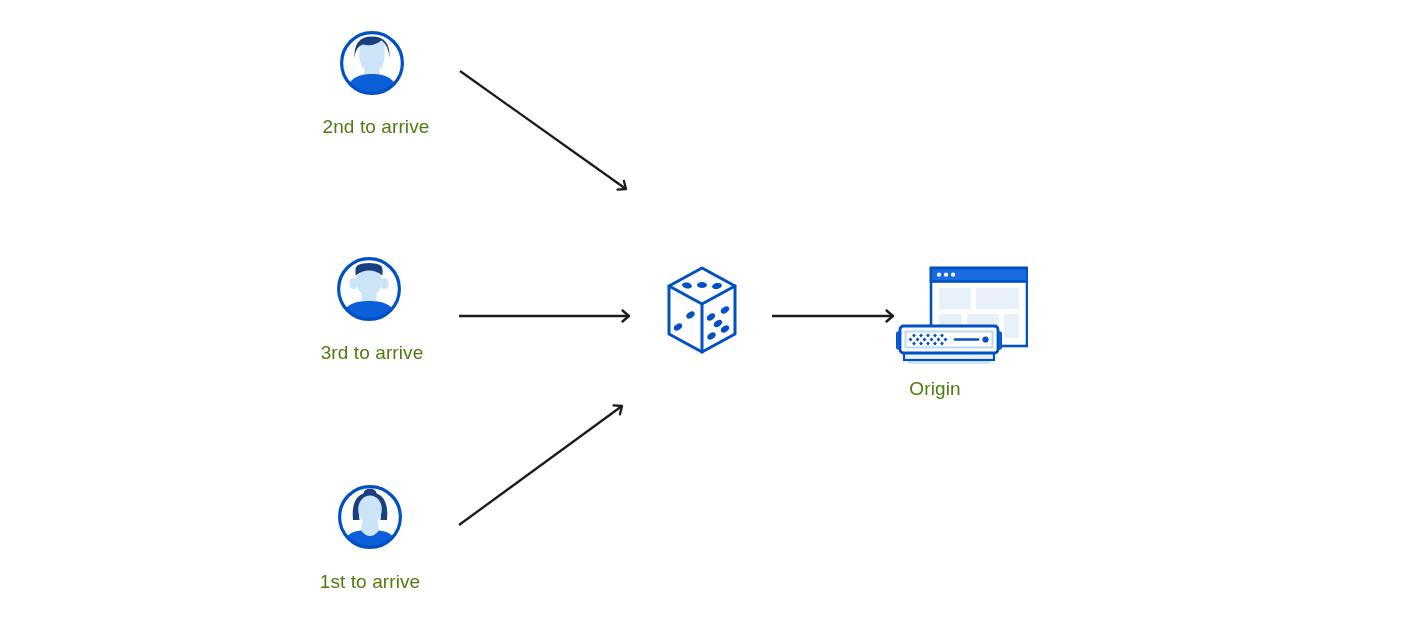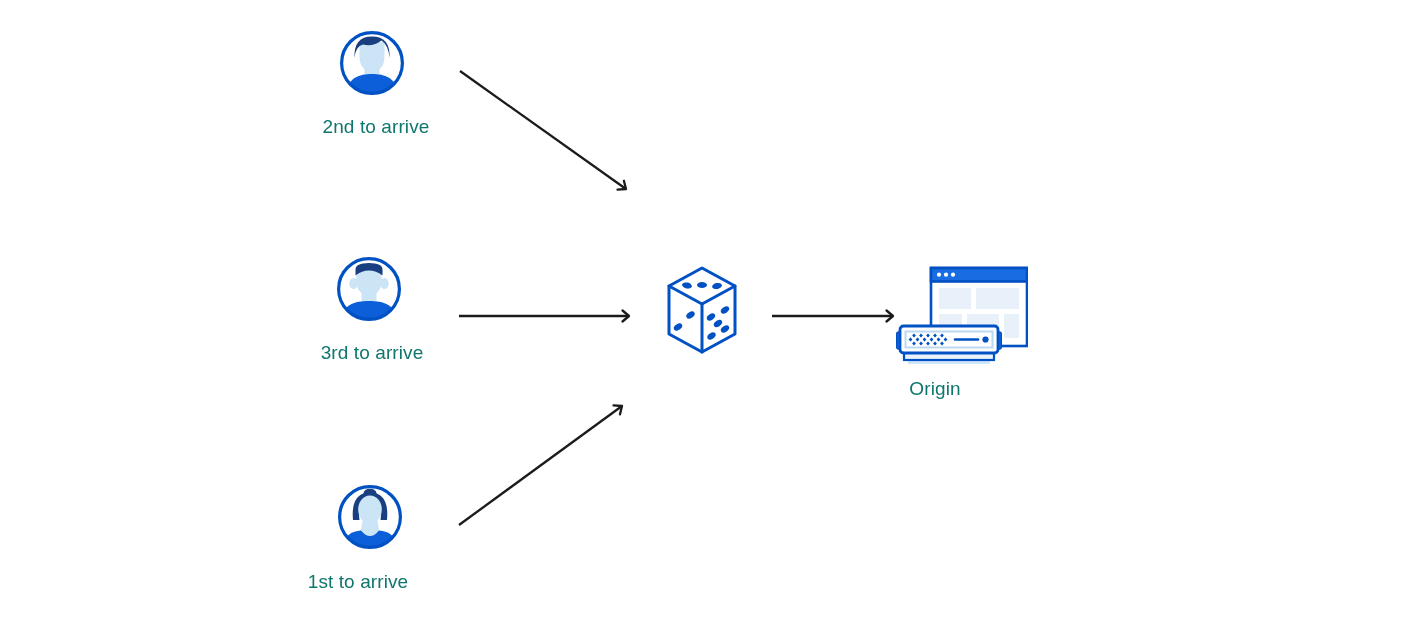--- a/index.html
+++ b/index.html
@@ -15,21 +15,21 @@
     background: #ffffff;
     overflow: hidden;
   }
   .abs { position: absolute; }
   .node-label {
     position: absolute;
     width: 132px;
     text-align: center;
     font-size: 19px;
     line-height: 22px;
-    color: #0f766e;
+    color: #4d7c0f;
     letter-spacing: 0.1px;
     white-space: nowrap;
   }
   .avatar-svg { width: 66px; height: 66px; display: block; }
   .dice-svg { width: 74px; height: 90px; display: block; }
   .origin-svg { width: 132px; height: 102px; display: block; }
   .arrows-layer {
     position: absolute;
     left: 0; top: 0;
     width: 1405px; height: 633px;
@@ -106,21 +106,21 @@
       <g clip-path="url(#c3)">
         <path d="M16,36 Q13.5,8.5 33,8.5 Q52.5,8.5 50,36 L43.5,36 Q46.5,14.5 33,14.5 Q19.5,14.5 22.5,36 Z" fill="#1a3f80"></path>
         <ellipse cx="33" cy="9.5" rx="6.5" ry="4.8" fill="#1a3f80"></ellipse>
         <path d="M26.5,32 L39.5,32 L43,50 Q33,57 23,50 Z" fill="#cbe5f6"></path>
         <path d="M5,66 C7,51 14,47.5 24,46.5 Q33,57.5 42,46.5 C52,47.5 59,51 61,66 Z" fill="#0d5fd9"></path>
         <ellipse cx="33" cy="25.5" rx="11.8" ry="14" fill="#cbe5f6"></ellipse>
       </g>
       <circle cx="33" cy="33" r="30.4" fill="none" stroke="#0051c3" stroke-width="3.2"></circle>
     </svg>
   </div>
-  <div class="node-label" style="left:292px; top:571px;">1st to arrive</div>
+  <div class="node-label" style="left:304px; top:571px;">1st to arrive</div>
 
   <div class="abs" style="left:665px; top:265px;">
     <svg class="dice-svg" viewBox="0 0 74 90">
       <g fill="#ffffff" stroke="#0051c3" stroke-width="3" stroke-linejoin="round" stroke-linecap="round">
         <path d="M37,3 L70,21 L70,69 L37,87 L4,69 L4,21 Z"></path>
         <path d="M4,21 L37,39 L70,21" fill="none"></path>
         <path d="M37,39 L37,87" fill="none"></path>
       </g>
       <g fill="#0051c3">
         <ellipse cx="22" cy="20.5" rx="5" ry="3" transform="rotate(12 22 20.5)"></ellipse>

